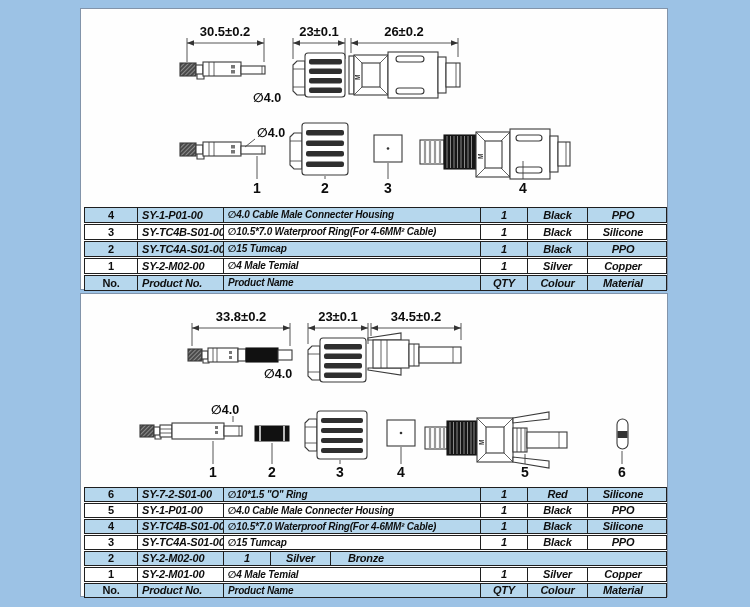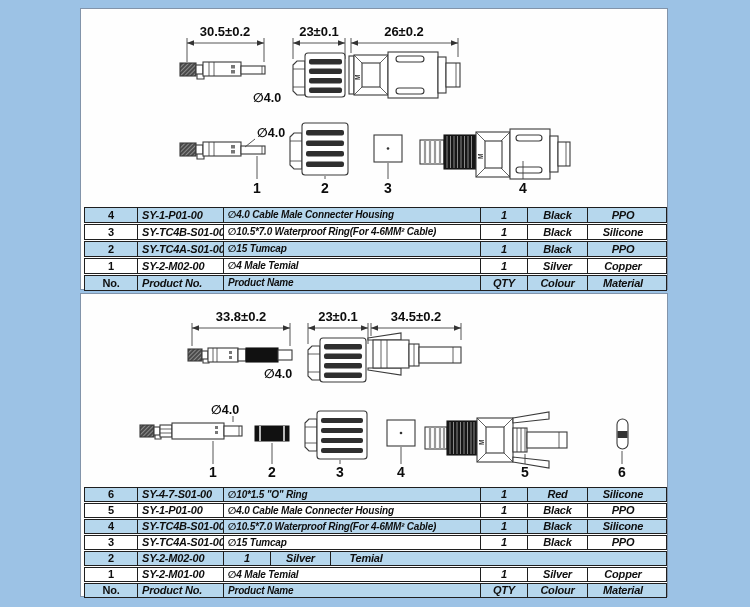--- a/index.html
+++ b/index.html
@@ -336,21 +336,21 @@
       <rect x="536" y="125" width="11" height="30" rx="5.5"></rect>
       <rect x="536.5" y="137" width="10" height="7" fill="#333" stroke="none"></rect>
     </g>
     <path d="M541,157 V170" stroke="#444" stroke-width="0.9"></path>
     <text class="numtxt" x="541" y="183" text-anchor="middle">6</text>
   </svg>
 
   <div class="tbl">
       <div class="trow blue">
         <div class="tcell c0">6</div>
-        <div class="tcell c1">SY-4-7-S01-00</div>
+        <div class="tcell c1">SY-7-2-S01-00</div>
         <div class="tcell c2">∅10*1.5 "O" Ring</div>
         <div class="tcell c3">1</div>
         <div class="tcell c4">Red</div>
         <div class="tcell c5">Silicone</div>
       </div>
       <div class="trow white">
         <div class="tcell c0">5</div>
         <div class="tcell c1">SY-1-P01-00</div>
         <div class="tcell c2">∅4.0 Cable Male Connecter Housing</div>
         <div class="tcell c3">1</div>
@@ -371,21 +371,21 @@
         <div class="tcell c2">∅15 Tumcap</div>
         <div class="tcell c3">1</div>
         <div class="tcell c4">Black</div>
         <div class="tcell c5">PPO</div>
       </div>
       <div class="trow blue">
         <div class="tcell c0">2</div>
         <div class="tcell c1">SY-2-M02-00</div>
         <div class="tcell c3">1</div>
         <div class="tcell c4">Silver</div>
-        <div class="tcell c5">Temial</div>
+        <div class="tcell c5">Bronze</div>
       </div>
       <div class="trow white">
         <div class="tcell c0">1</div>
         <div class="tcell c1">SY-2-M01-00</div>
         <div class="tcell c2">∅4 Male Temial</div>
         <div class="tcell c3">1</div>
         <div class="tcell c4">Silver</div>
         <div class="tcell c5">Copper</div>
       </div>
       <div class="trow blue header">

